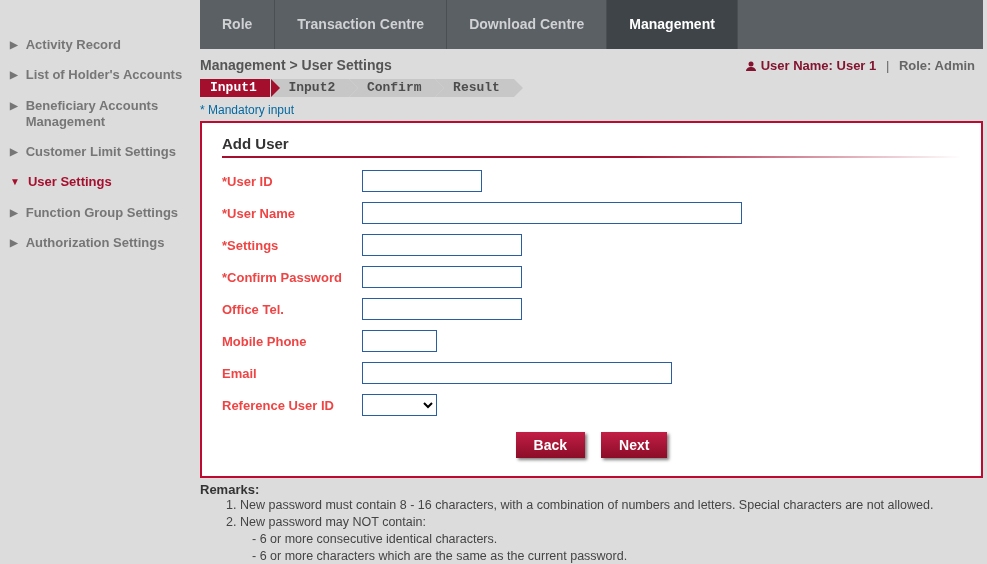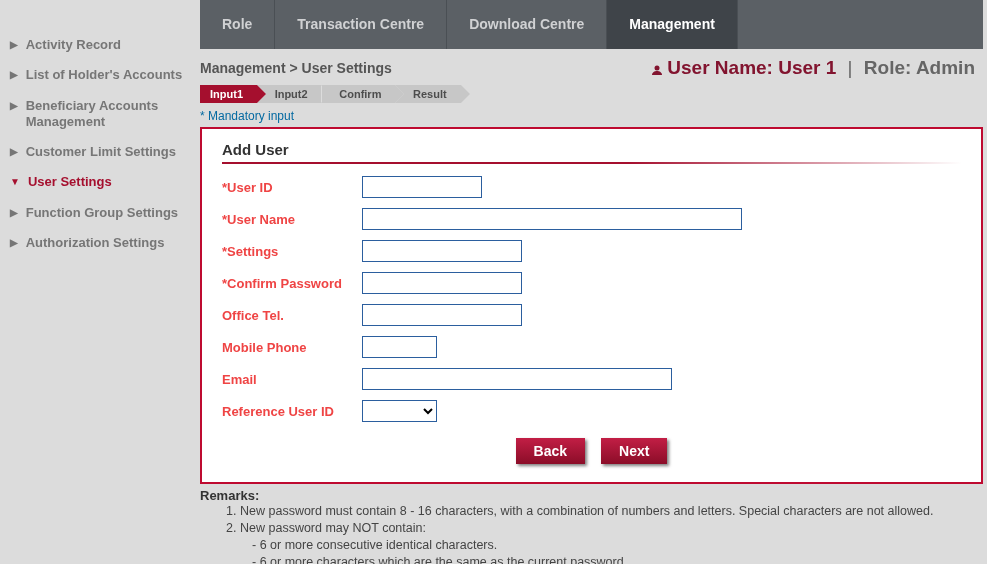--- a/index.html
+++ b/index.html
@@ -56,36 +56,37 @@
     line-height: 1.2;
   }
   .tab.active { background: #3f4449; color: #fff; }
   .headerline {
     display: flex;
     justify-content: space-between;
     align-items: center;
     padding: 8px 8px 4px 0;
   }
   .breadcrumb { font-weight: bold; font-size: 14px; color: #555; }
-  .userbox { font-weight: bold; color: #82142f; font-size: 19px; }
+  .userbox { font-weight: bold; color: #82142f; font-size: 13px; }
   .userbox .sep { color: #666; margin: 0 6px; font-weight: normal; }
   .userbox .role-label { color: #666; }
   .userbox svg { vertical-align: -2px; margin-right: 4px; }
   .steps { padding: 2px 0 4px 0; }
   .step {
     display: inline-block;
     position: relative;
     background: #c7c7c7;
     color: #4d4d4d;
     font-weight: bold;
-    font-size: 11px;
+    font-size: 13px;
     padding: 2px 14px 2px 18px;
     height: 18px;
     line-height: 14px;
     margin-right: -4px;
+    font-family: Liberation Mono, monospace;
   }
   .step::after {
     content: '';
     position: absolute;
     right: -9px; top: 0;
     border-top: 9px solid transparent;
     border-bottom: 9px solid transparent;
     border-left: 9px solid #c7c7c7;
     z-index: 2;
   }

